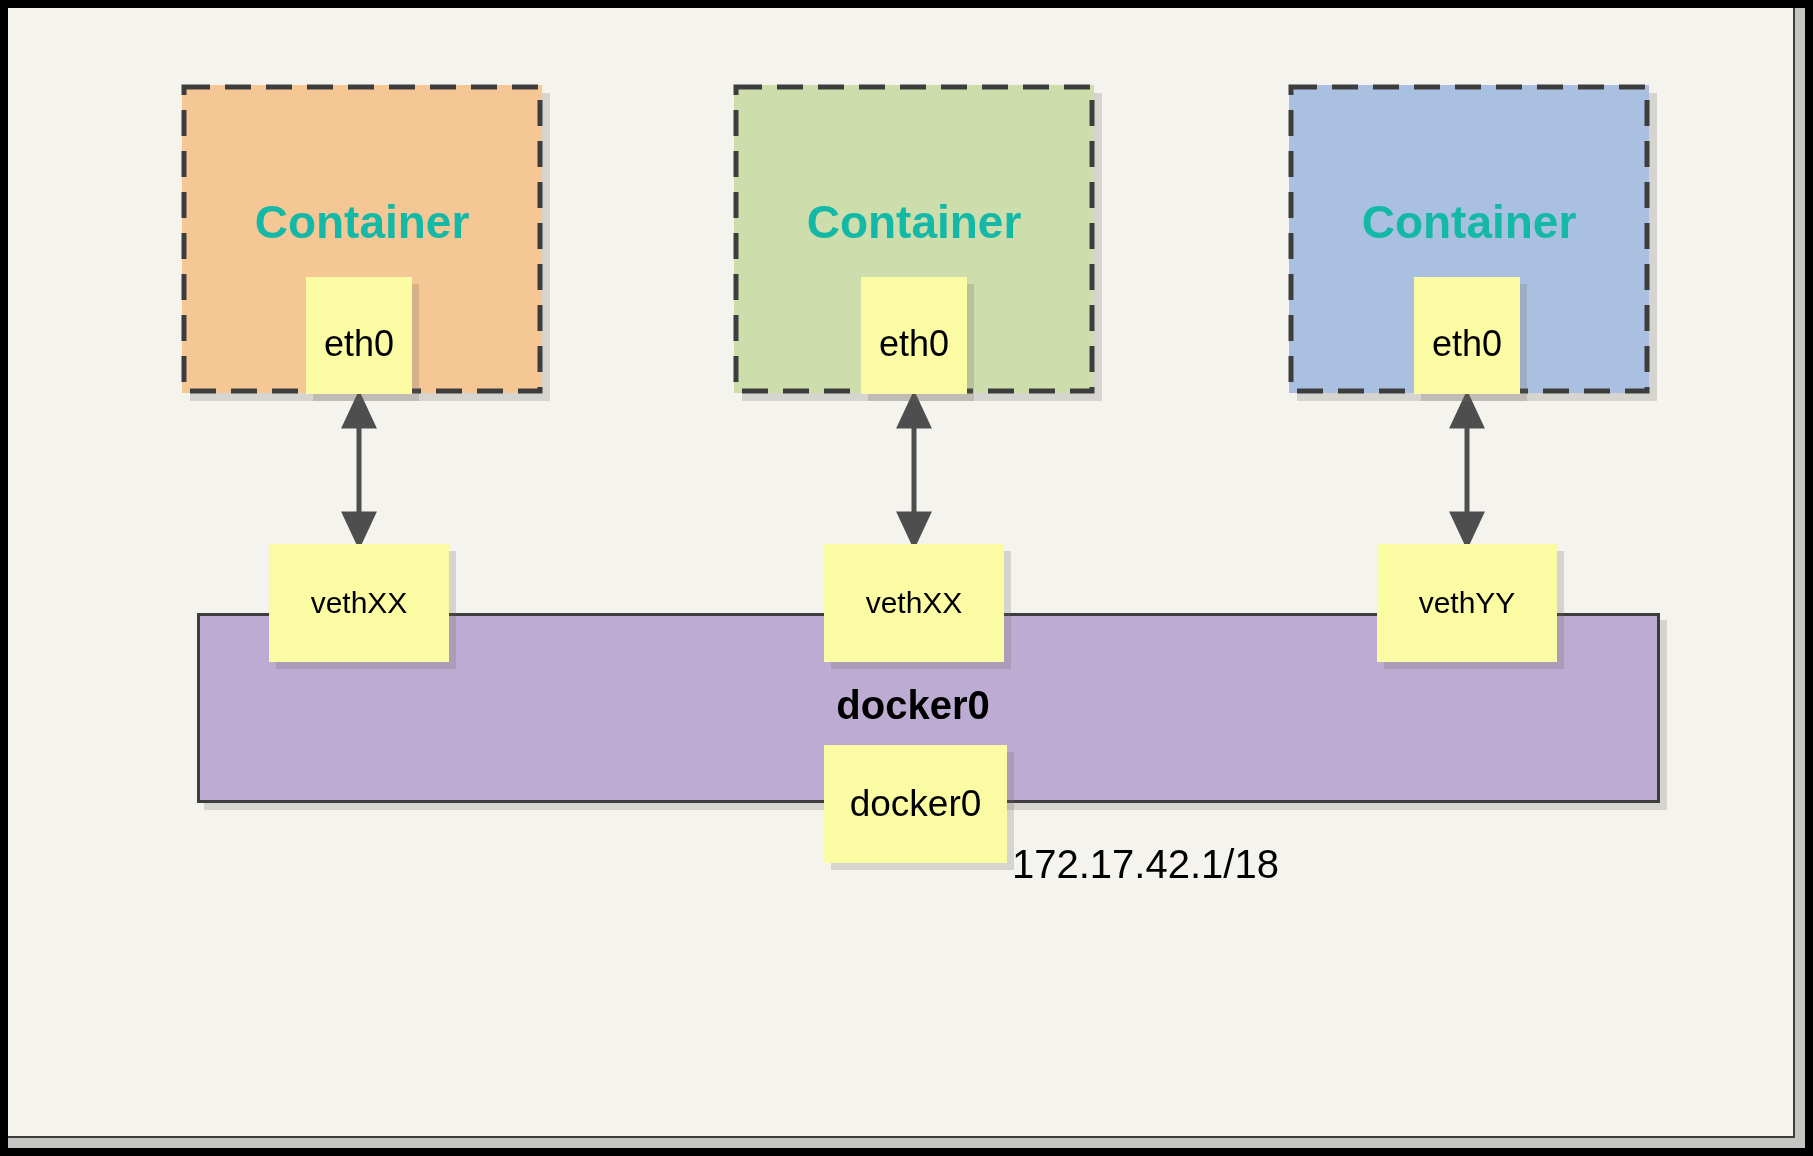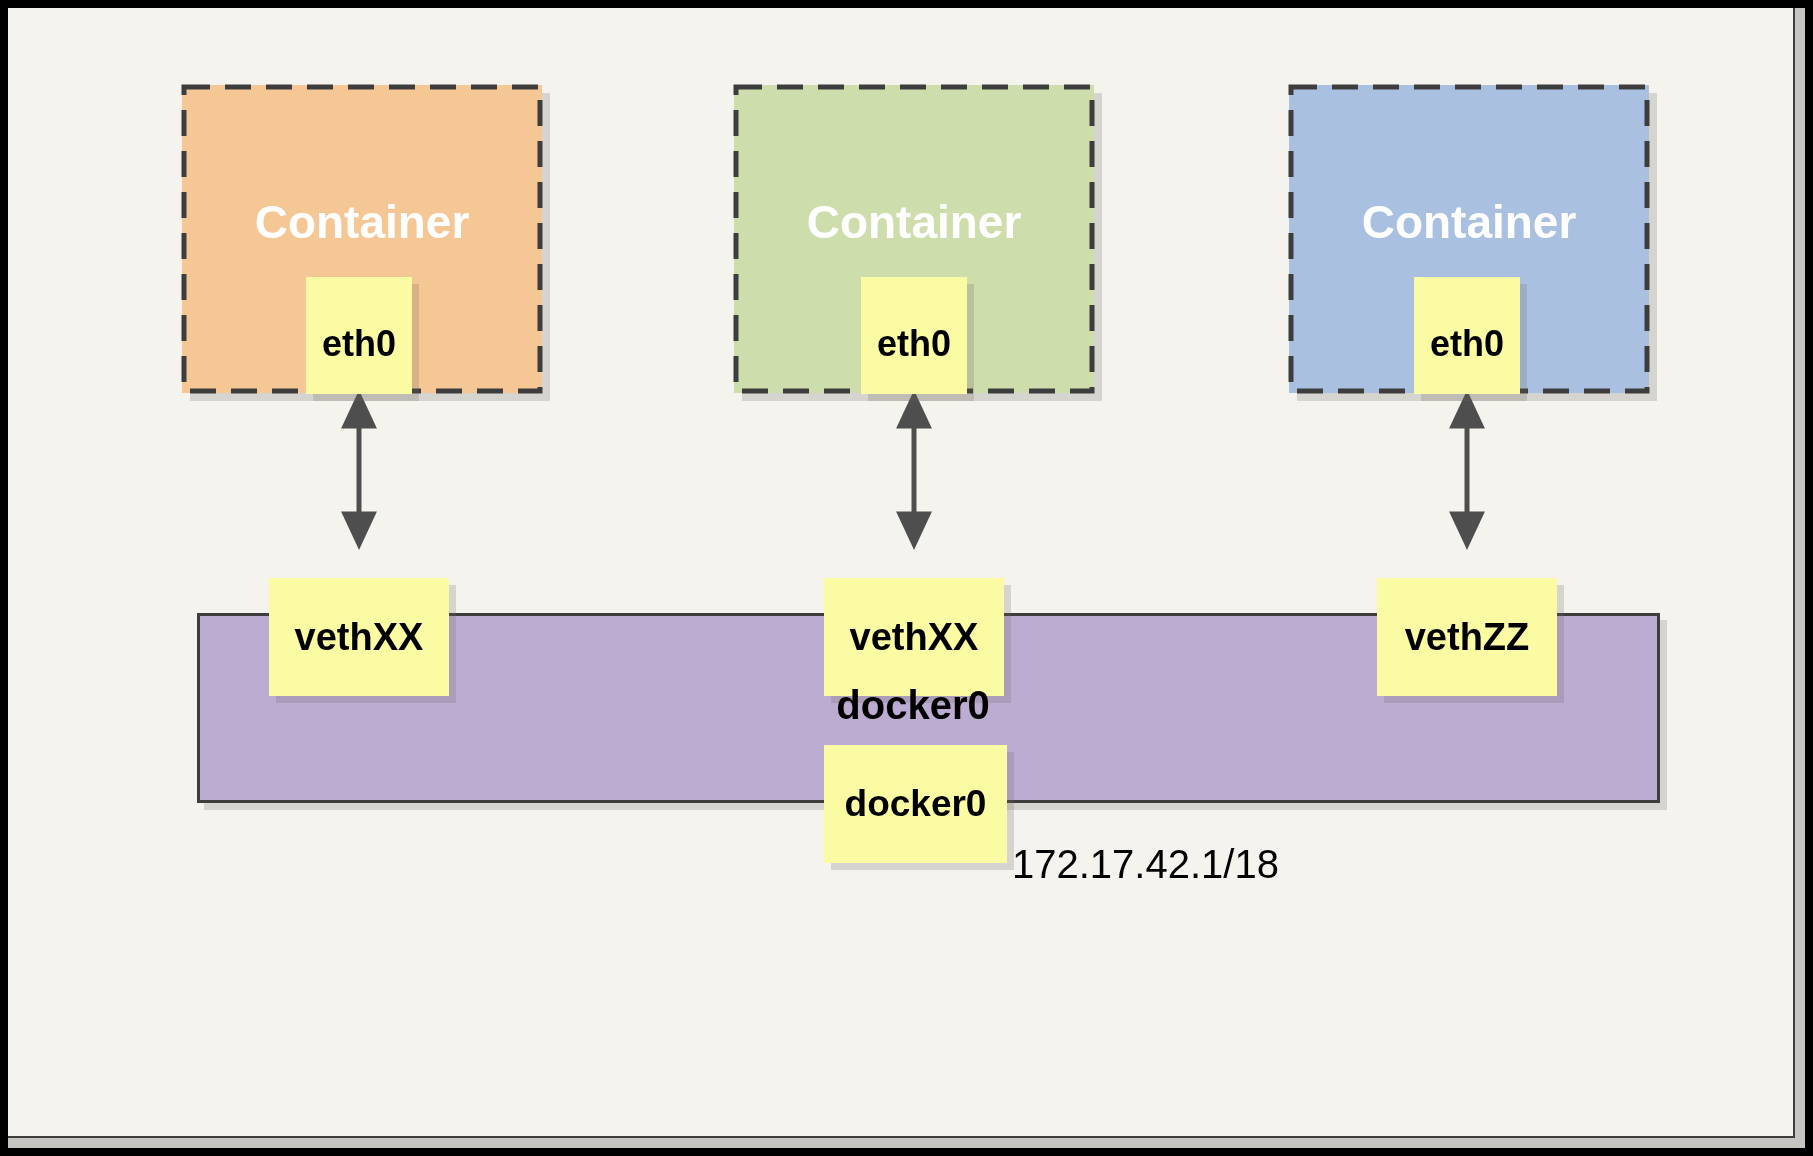--- a/index.html
+++ b/index.html
@@ -42,52 +42,50 @@
   .cfill.c2 { left: 734px; }
   .cfill.c3 { left: 1289px; }
 
   .ctitle {
     position: absolute;
     top: 196px;
     width: 360px;
     text-align: center;
     font-size: 46px;
     font-weight: bold;
-    color: #ffffff;
+    color: #14b8a6;
     line-height: 1.15;
   }
   .ctitle.t1 { left: 182px; }
   .ctitle.t2 { left: 734px; }
   .ctitle.t3 { left: 1289px; }
 
   
   .node {
     position: absolute;
     background: #FBFBA3;
     box-shadow: 7px 7px 0 rgba(110,105,95,0.22);
     display: flex;
     align-items: center;
     justify-content: center;
     color: #000000;
-    font-weight: bold;
   }
   .eth {
     width: 106px; height: 117px; top: 277px;
     font-size: 36px;
     padding-top: 16px;
     box-sizing: border-box;
   }
   .eth.e1 { left: 306px; }
   .eth.e2 { left: 861px; }
   .eth.e3 { left: 1414px; }
 
   .veth {
     width: 180px; height: 118px; top: 544px;
-    font-size: 38px;
-    margin-top: 34px;
+    font-size: 30px;
   }
   .veth.v1 { left: 269px; }
   .veth.v2 { left: 824px; }
   .veth.v3 { left: 1377px; }
 
   
   .bridge-bar {
     position: absolute;
     left: 197px; top: 613px;
     width: 1463px; height: 190px;
@@ -173,20 +171,20 @@
     <div class="ctitle t1">Container</div>
     <div class="ctitle t2">Container</div>
     <div class="ctitle t3">Container</div>
 
     <div class="node eth e1">eth0</div>
     <div class="node eth e2">eth0</div>
     <div class="node eth e3">eth0</div>
 
     <div class="node veth v1">vethXX</div>
     <div class="node veth v2">vethXX</div>
-    <div class="node veth v3">vethZZ</div>
+    <div class="node veth v3">vethYY</div>
 
     <div class="bridge-label">docker0</div>
     <div class="node bridge-if">docker0</div>
     <div class="ip-label">172.17.42.1/18</div>
 
   </div>
 </div>
 
 </body></html>

